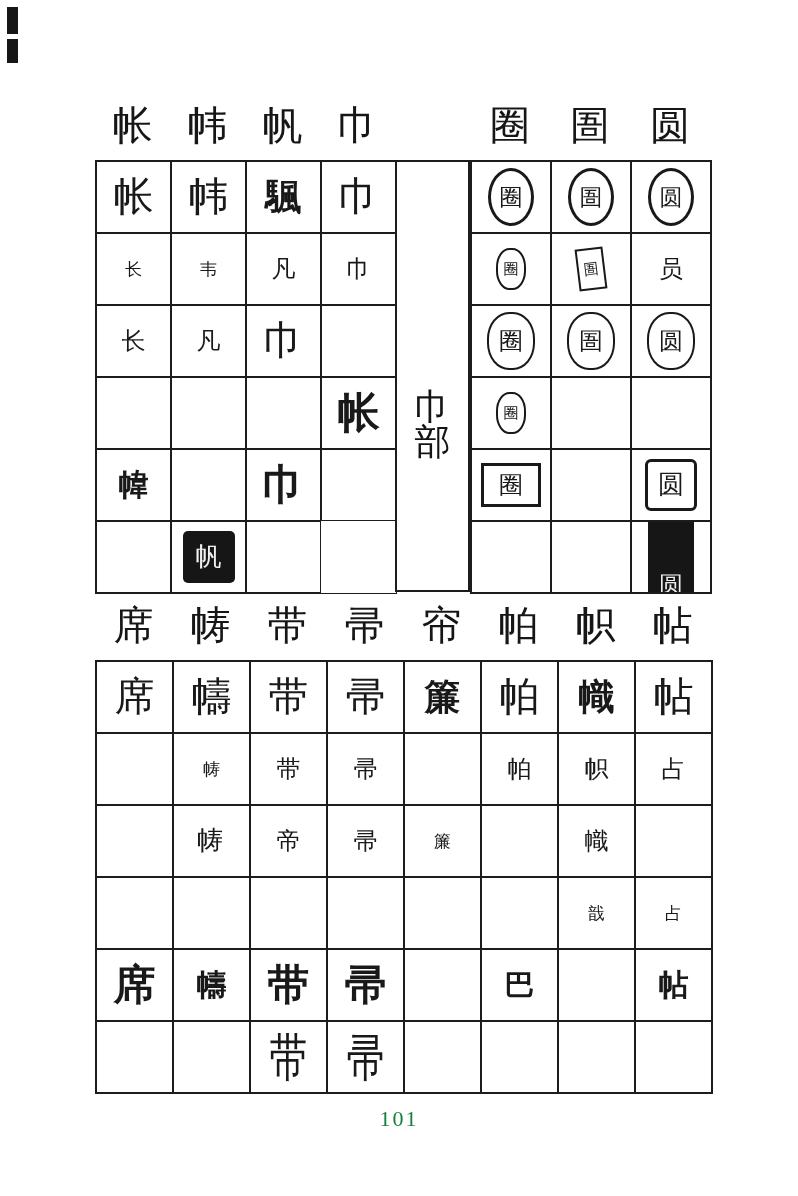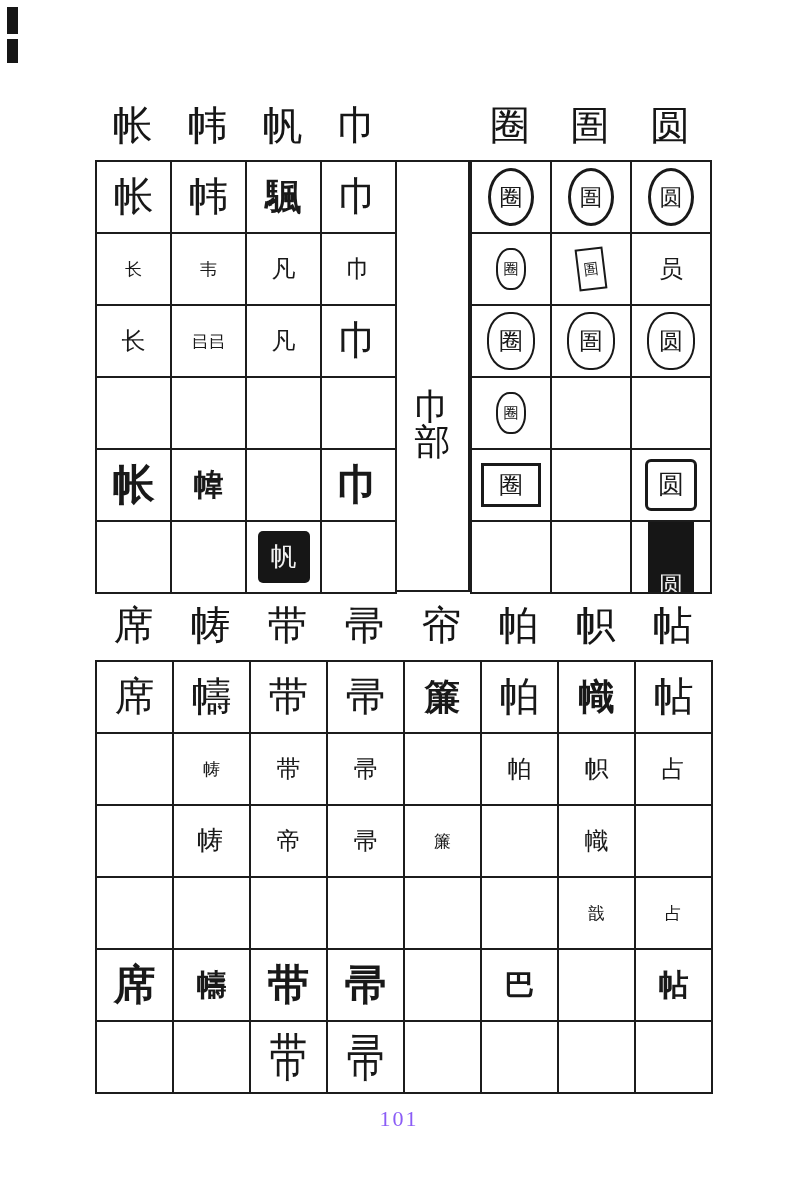--- a/index.html
+++ b/index.html
@@ -55,21 +55,21 @@
   .rect-w{width:60px;height:44px;border:3px solid #191919;
     display:flex;align-items:center;justify-content:center;font-size:24px;box-sizing:border-box;}
   .rect-s{width:52px;height:52px;border:3px solid #191919;border-radius:6px;
     display:flex;align-items:center;justify-content:center;font-size:26px;box-sizing:border-box;}
   .blackbox{width:52px;height:52px;background:#161616;color:#f1f1f1;border-radius:5px;
     display:flex;align-items:center;justify-content:center;font-size:26px;}
   .rectv{width:46px;height:92px;background:#161616;color:#eeeeee;border-radius:3px;
     display:flex;align-items:center;justify-content:center;font-size:24px;writing-mode:vertical-rl;text-orientation:upright;letter-spacing:4px;}
 
   .page-number{position:absolute;left:0;top:1106px;width:100%;
-    text-align:center;font-size:22px;letter-spacing:2px;color:#8b5cf6;}
+    text-align:center;font-size:22px;letter-spacing:2px;color:#15803d;}
 </style>
 </head>
 <body>
 
 <div class="page">
 
   <div class="ink-mark m1"></div>
   <div class="ink-mark m2"></div>
 
   <div class="hdr hdr-top-left">
@@ -104,23 +104,20 @@
         <span class="g tiny">韦</span>
       </div>
       <div class="cell">
         <span class="g sm">凡</span>
       </div>
       <div class="cell">
         <span class="g sm">巾</span>
       </div>
       <div class="cell">
         <span class="g sm">长</span>
-      </div>
-      <div class="cell">
-        <span class="g tiny">㠯㠯</span>
       </div>
       <div class="cell">
         <span class="g sm">凡</span>
       </div>
       <div class="cell">
         <span class="g seal">巾</span>
       </div>
       <div class="cell"></div>
       <div class="cell"></div>
       <div class="cell"></div>

